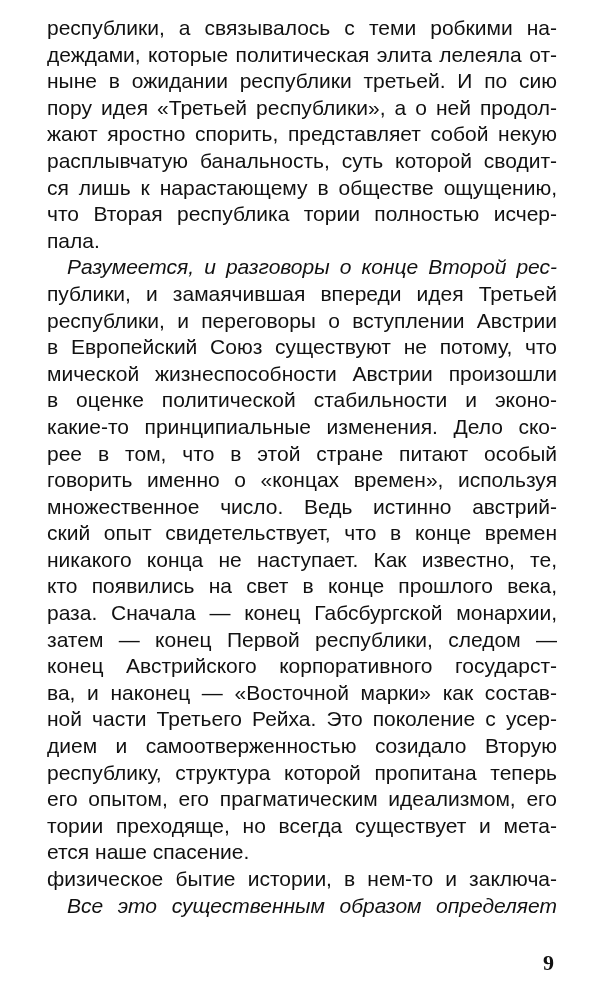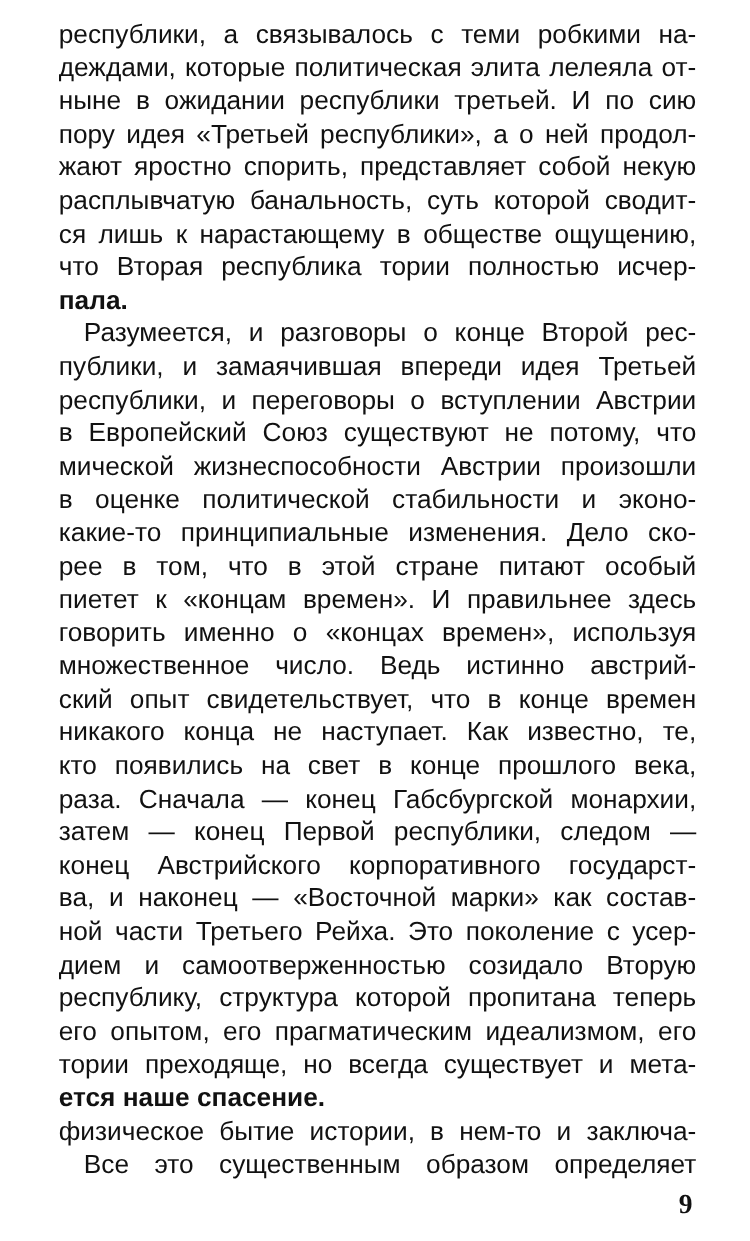--- a/index.html
+++ b/index.html
@@ -6,22 +6,22 @@
   body { width: 600px; height: 993px; position: relative; overflow: hidden; }
   .page {
     position: absolute; left: 47px; top: 15px; width: 510px;
     font-family: "Liberation Sans", "DejaVu Sans", sans-serif;
     font-size: 21px; line-height: 26.6px; color: #111111;
   }
   .line {
     display: block; white-space: nowrap; text-align: justify;
     text-align-last: justify; height: 26.6px; overflow: visible;
   }
-  .line.last { text-align-last: left; font-weight: bold; }
-  .line.indent { padding-left: 20px; }
+  .line.last { text-align-last: left; }
+  .line.indent { padding-left: 20px; font-style: italic; }
   .page-number {
     position: absolute; left: 543px; top: 950px;
     font-family: "Liberation Serif", "DejaVu Serif", serif;
     font-weight: bold; font-size: 22px; color: #111111;
   }
 </style>
 </head>
 <body>
 
 <div class="page">
@@ -38,21 +38,20 @@
   </div>
   <div>
     <span class="line indent">Разумеется, и разговоры о конце Второй рес-</span>
     <span class="line">публики, и замаячившая впереди идея Третьей</span>
     <span class="line">республики, и переговоры о вступлении Австрии</span>
     <span class="line">в Европейский Союз существуют не потому, что</span>
     <span class="line">мической жизнеспособности Австрии произошли</span>
     <span class="line">в оценке политической стабильности и эконо-</span>
     <span class="line">какие-то принципиальные изменения. Дело ско-</span>
     <span class="line">рее в том, что в этой стране питают особый</span>
-    <span class="line">пиетет к «концам времен». И правильнее здесь</span>
     <span class="line">говорить именно о «концах времен», используя</span>
     <span class="line">множественное число. Ведь истинно австрий-</span>
     <span class="line">ский опыт свидетельствует, что в конце времен</span>
     <span class="line">никакого конца не наступает. Как известно, те,</span>
     <span class="line">кто появились на свет в конце прошлого века,</span>
     <span class="line">раза. Сначала — конец Габсбургской монархии,</span>
     <span class="line">затем — конец Первой республики, следом —</span>
     <span class="line">конец Австрийского корпоративного государст-</span>
     <span class="line">ва, и наконец — «Восточной марки» как состав-</span>
     <span class="line">ной части Третьего Рейха. Это поколение с усер-</span>

